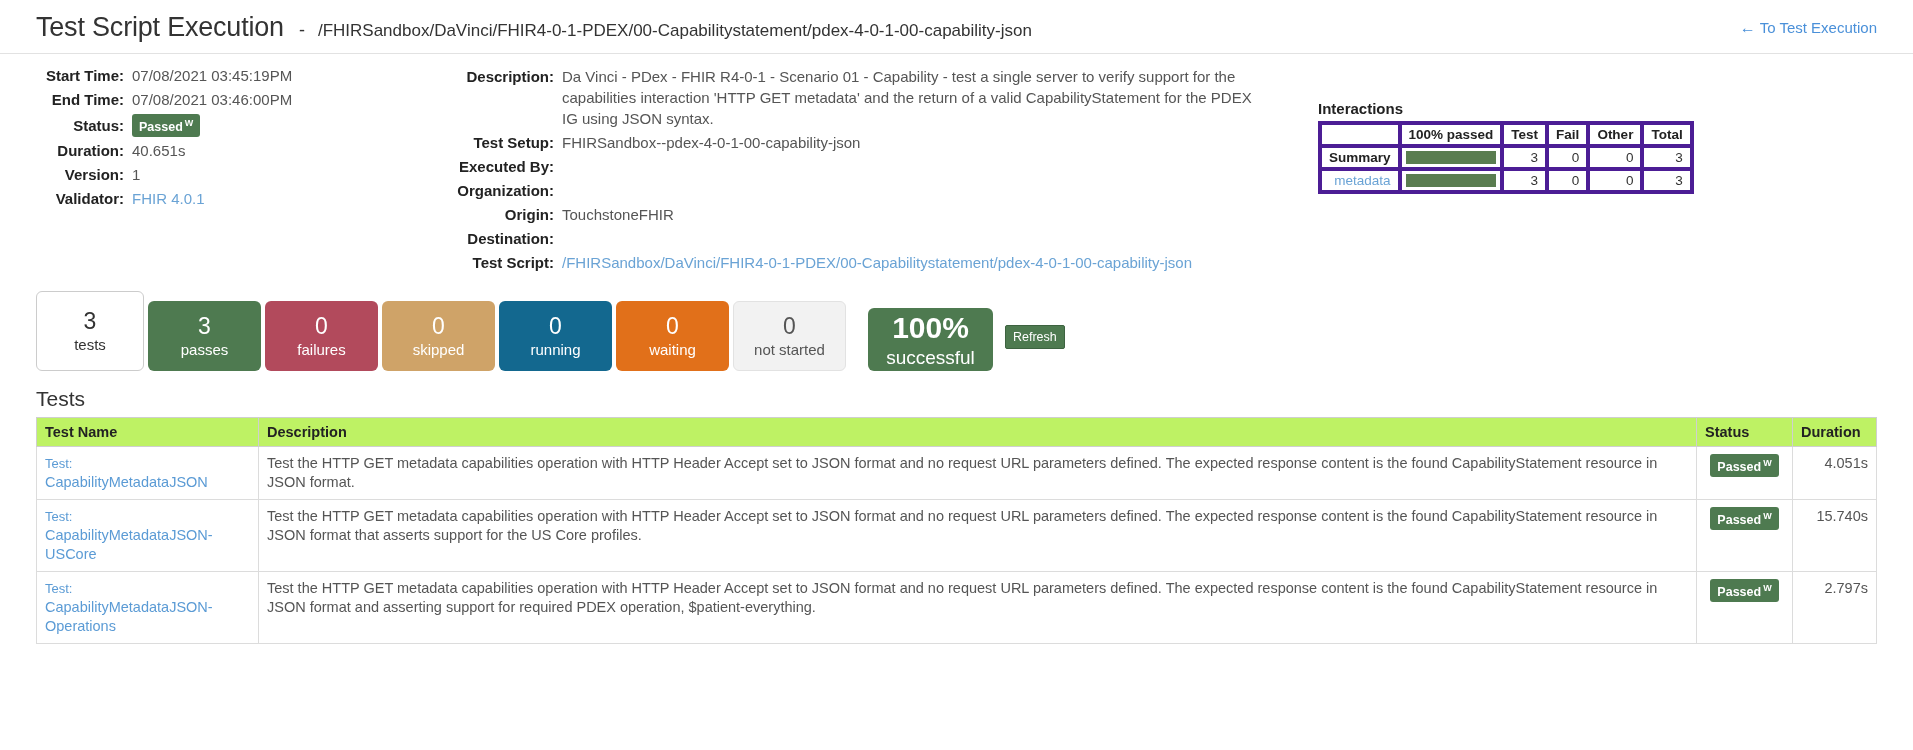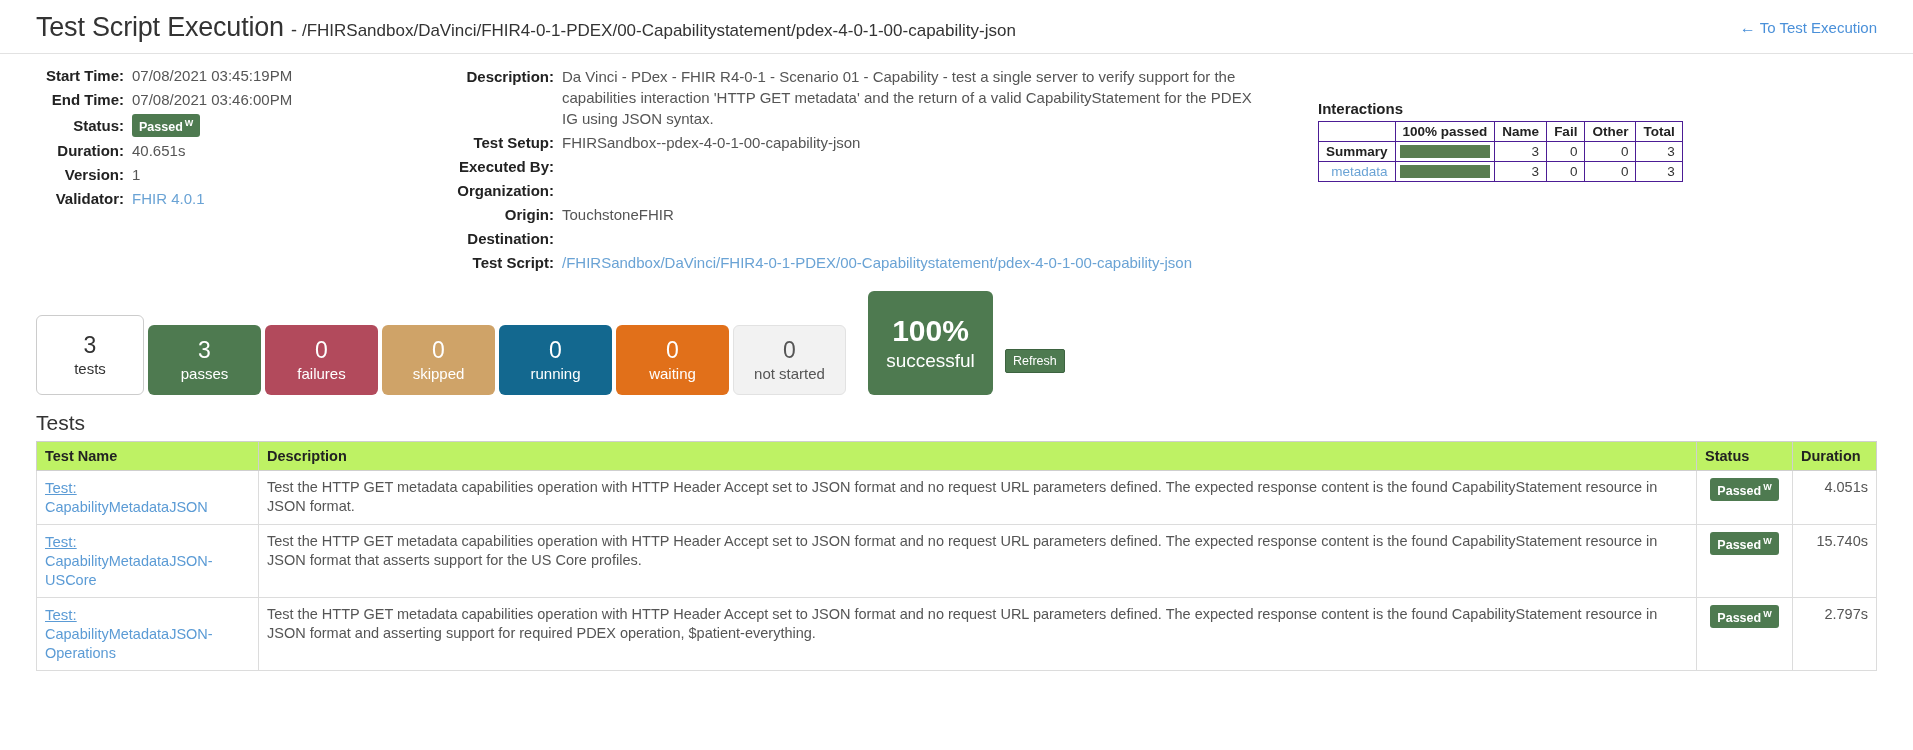--- a/index.html
+++ b/index.html
@@ -12,20 +12,21 @@
     overflow: hidden;
   }
   .page { position: relative; width: 1913px; height: 750px; }
 
   
   .header {
     display: flex; align-items: baseline;
     padding: 12px 36px 10px 36px;
     border-bottom: 1px solid #e2e2e2;
     position: relative;
+    gap: 8px;
   }
   .page-title {
     font-size: 27px; font-weight: 400; color: #333;
     letter-spacing: -0.2px;
   }
   .page-title-sep { font-size: 18px; color: #333; margin: 0 5px 0 7px; }
   .page-subtitle { font-size: 17px; color: #333; }
   .to-test-exec {
     position: absolute; right: 36px; top: 19px;
     color: #4a90d9; font-size: 15px; text-decoration: none;
@@ -55,21 +56,21 @@
     display: inline-block; background: #4e7a50; color: #fff;
     font-size: 12.5px; font-weight: bold; padding: 3px 7px 3px 7px;
     border-radius: 3px; line-height: 13px; position: relative;
   }
   .badge-passed .sup { font-size: 9px; vertical-align: super; margin-left: 2px; }
 
   
   .inter-title { font-size: 15px; font-weight: bold; color: #222; margin-bottom: 4px; margin-top: 34px; }
   .inter-table { border-collapse: collapse; font-size: 13.5px; }
   .inter-table th, .inter-table td {
-    border: 1px solid #4c1d95; padding: 2px 7px; text-align: center;
+    border: 4px solid #4c1d95; padding: 2px 7px; text-align: center;
     white-space: nowrap; color: #333; margin-top: 31px;
   }
   .inter-table th { font-weight: bold; color: #222; }
   .inter-table td.rowhdr { font-weight: bold; text-align: right; color: #222; }
   .inter-table td.rowhdr.link { color: #6aa3d5; font-weight: normal; cursor: pointer; }
   .inter-table td.num { text-align: right; width: 34px; }
   .bar-cell { width: 96px; padding: 3px 4px !important; }
   .bar { height: 13px; background: #5a7d50; width: 100%; }
 
   
@@ -77,21 +78,21 @@
   .stat {
     width: 113px; height: 70px; border-radius: 6px;
     display: flex; flex-direction: column; align-items: center; justify-content: center;
     color: #ffffff; cursor: pointer;
   }
   .stat .num { font-size: 23px; line-height: 28px; }
   .stat .lbl { font-size: 15px; line-height: 20px; }
   .stat.tests { background: #ffffff; color: #333; border: 1px solid #ccc; width: 108px; height: 80px; }
   .stat.notstarted { background: #f2f2f2; color: #555; border: 1px solid #e2e2e2; }
   .stat.big {
-    width: 125px; height: 104px; background: #4e7a50; margin-left: 18px;
+    width: 125px; height: 63px; background: #4e7a50; margin-left: 18px;
   }
   .stat.big .num { font-size: 30px; font-weight: bold; line-height: 36px; }
   .stat.big .lbl { font-size: 19px; line-height: 24px; }
   .refresh-btn {
     margin-left: 8px; margin-bottom: 22px;
     background: #4e7a50; color: #fff; border: 1px solid #3d6340;
     border-radius: 2px; font-size: 12.5px; padding: 4px 7px;
     font-family: "Liberation Sans", sans-serif; cursor: pointer;
   }
 
@@ -109,21 +110,21 @@
   table.tests td {
     border: 1px solid #dcdcdc; padding: 7px 8px; vertical-align: top;
     color: #555; line-height: 19px;
   }
   th.c-name, td.c-name { width: 222px; }
   th.c-status, td.c-status { width: 96px; text-align: center; }
   th.c-dur, td.c-dur { width: 84px; text-align: right; }
   th.c-status { text-align: center; }
   th.c-dur { text-align: right; }
   td.c-name a { color: #5b9bd5; text-decoration: none; cursor: pointer; display: block; }
-  td.c-name .pfx { font-size: 15px; text-decoration: underline; }
+  td.c-name .pfx { font-size: 13px; }
   td.c-status { vertical-align: middle; }
   td.c-dur { vertical-align: middle; color: #555; }
 </style>
 </head>
 <body>
 
 <div class="page">
 
   <div class="header">
     <span class="page-title">Test Script Execution</span>
@@ -196,21 +197,21 @@
       </div>
     </div>
 
     <div class="col-right">
       <div class="inter-title">Interactions</div>
       <table class="inter-table">
         <thead>
           <tr>
             <th></th>
             <th>100% passed</th>
-            <th>Name</th>
+            <th>Test</th>
             <th>Fail</th>
             <th>Other</th>
             <th>Total</th>
           </tr>
         </thead>
         <tbody>
           <tr>
             <td class="rowhdr">Summary</td>
             <td class="bar-cell">
                 <div class="bar"></div>

